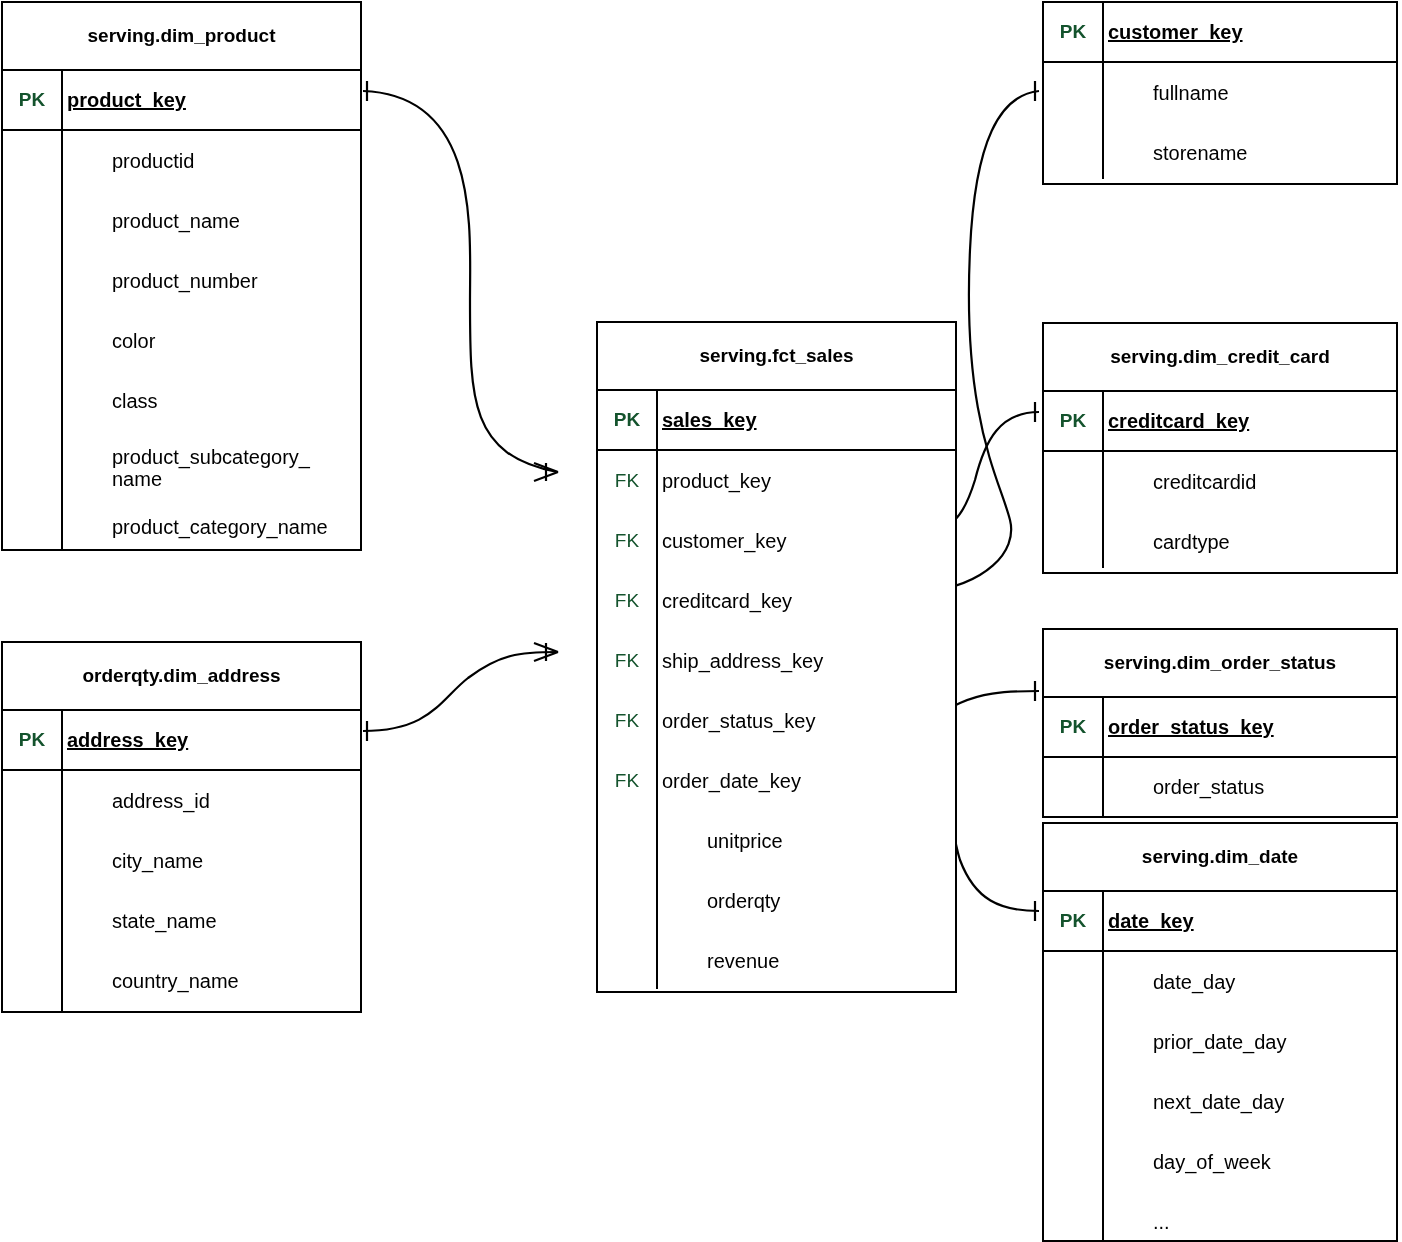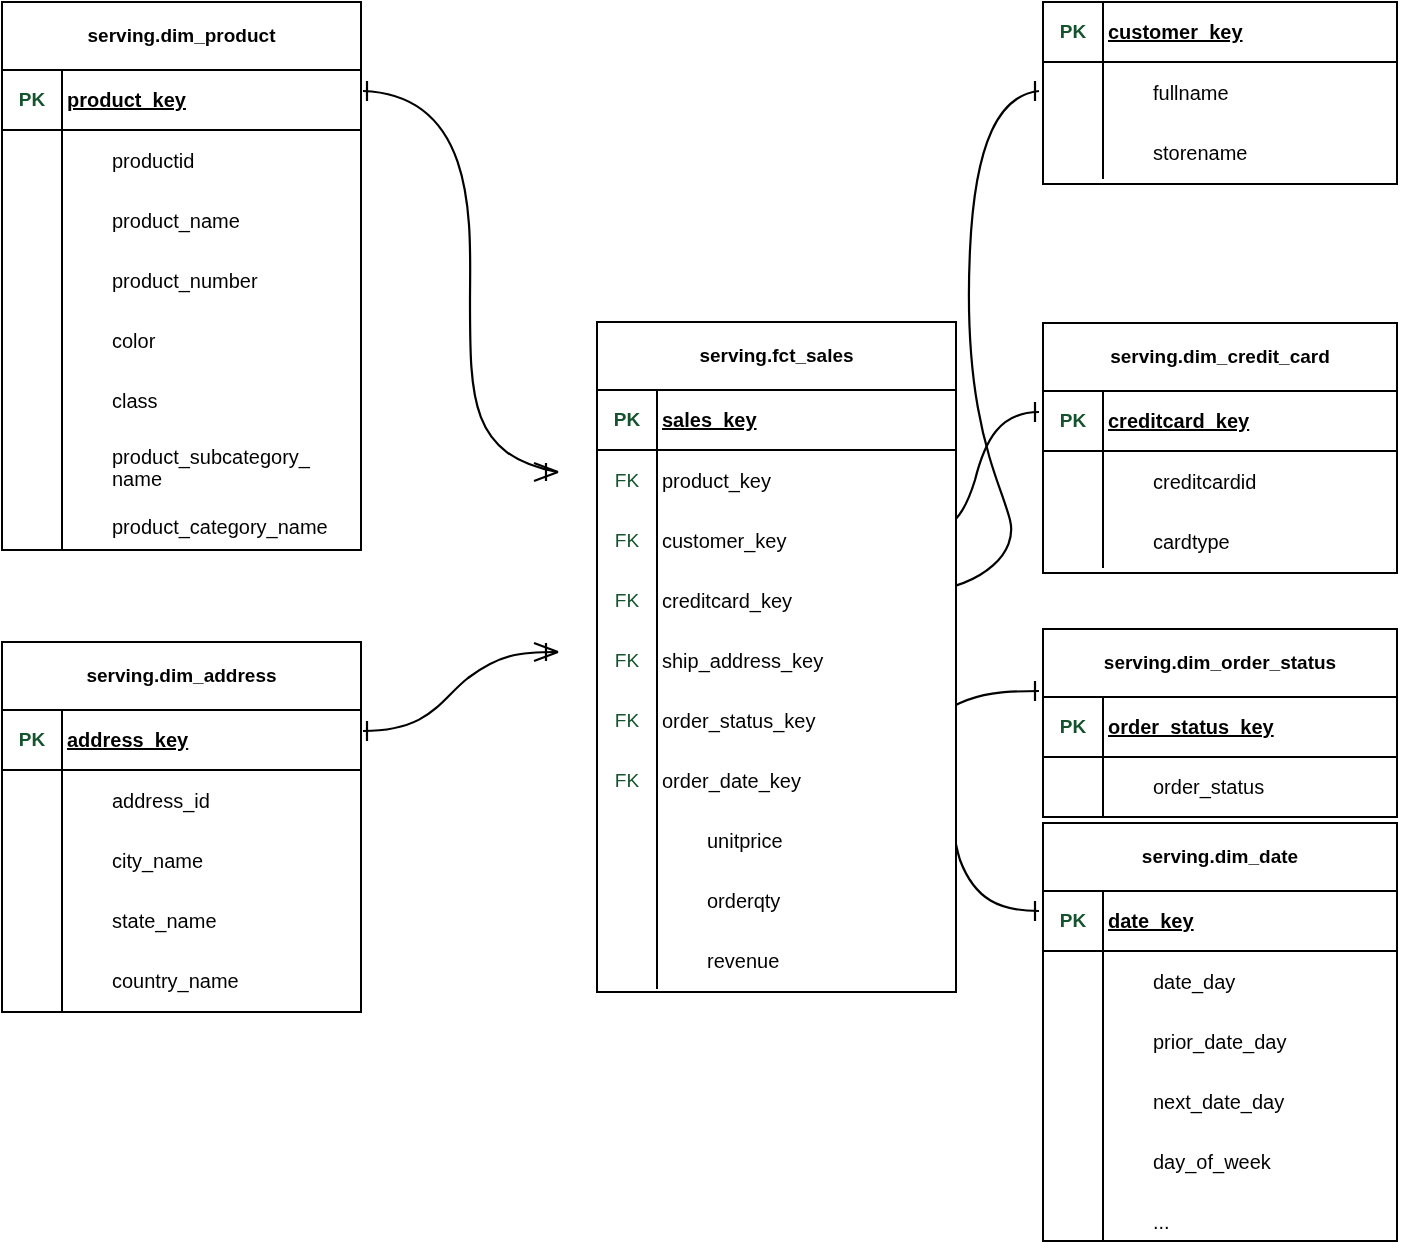--- a/index.html
+++ b/index.html
@@ -196,21 +196,21 @@
         <div class="attr-line">color</div>
         <div class="attr-line">class</div>
         <div class="attr-line" style="height:74px;">product_subcategory_
 name</div>
         <div class="attr-line" style="height:44px;">product_category_name</div>
       </div>
     </div>
   </div>
 
   <div class="entity" style="left:1px; top:641px; width:361px;">
-    <div class="ent-header">serving.dim_address</div>
+    <div class="ent-header">orderqty.dim_address</div>
     <div class="row pkrow">
       <div class="keycell bold" style="width:60px;">PK</div>
       <div class="namecell bold">address_key</div>
     </div>
     <div class="attrblock">
       <div class="attr-keycol" style="width:60px; height:240px;"></div>
       <div class="attr-namecol">
         <div class="attr-line">address_id</div>
         <div class="attr-line">city_name</div>
         <div class="attr-line">state_name</div>

